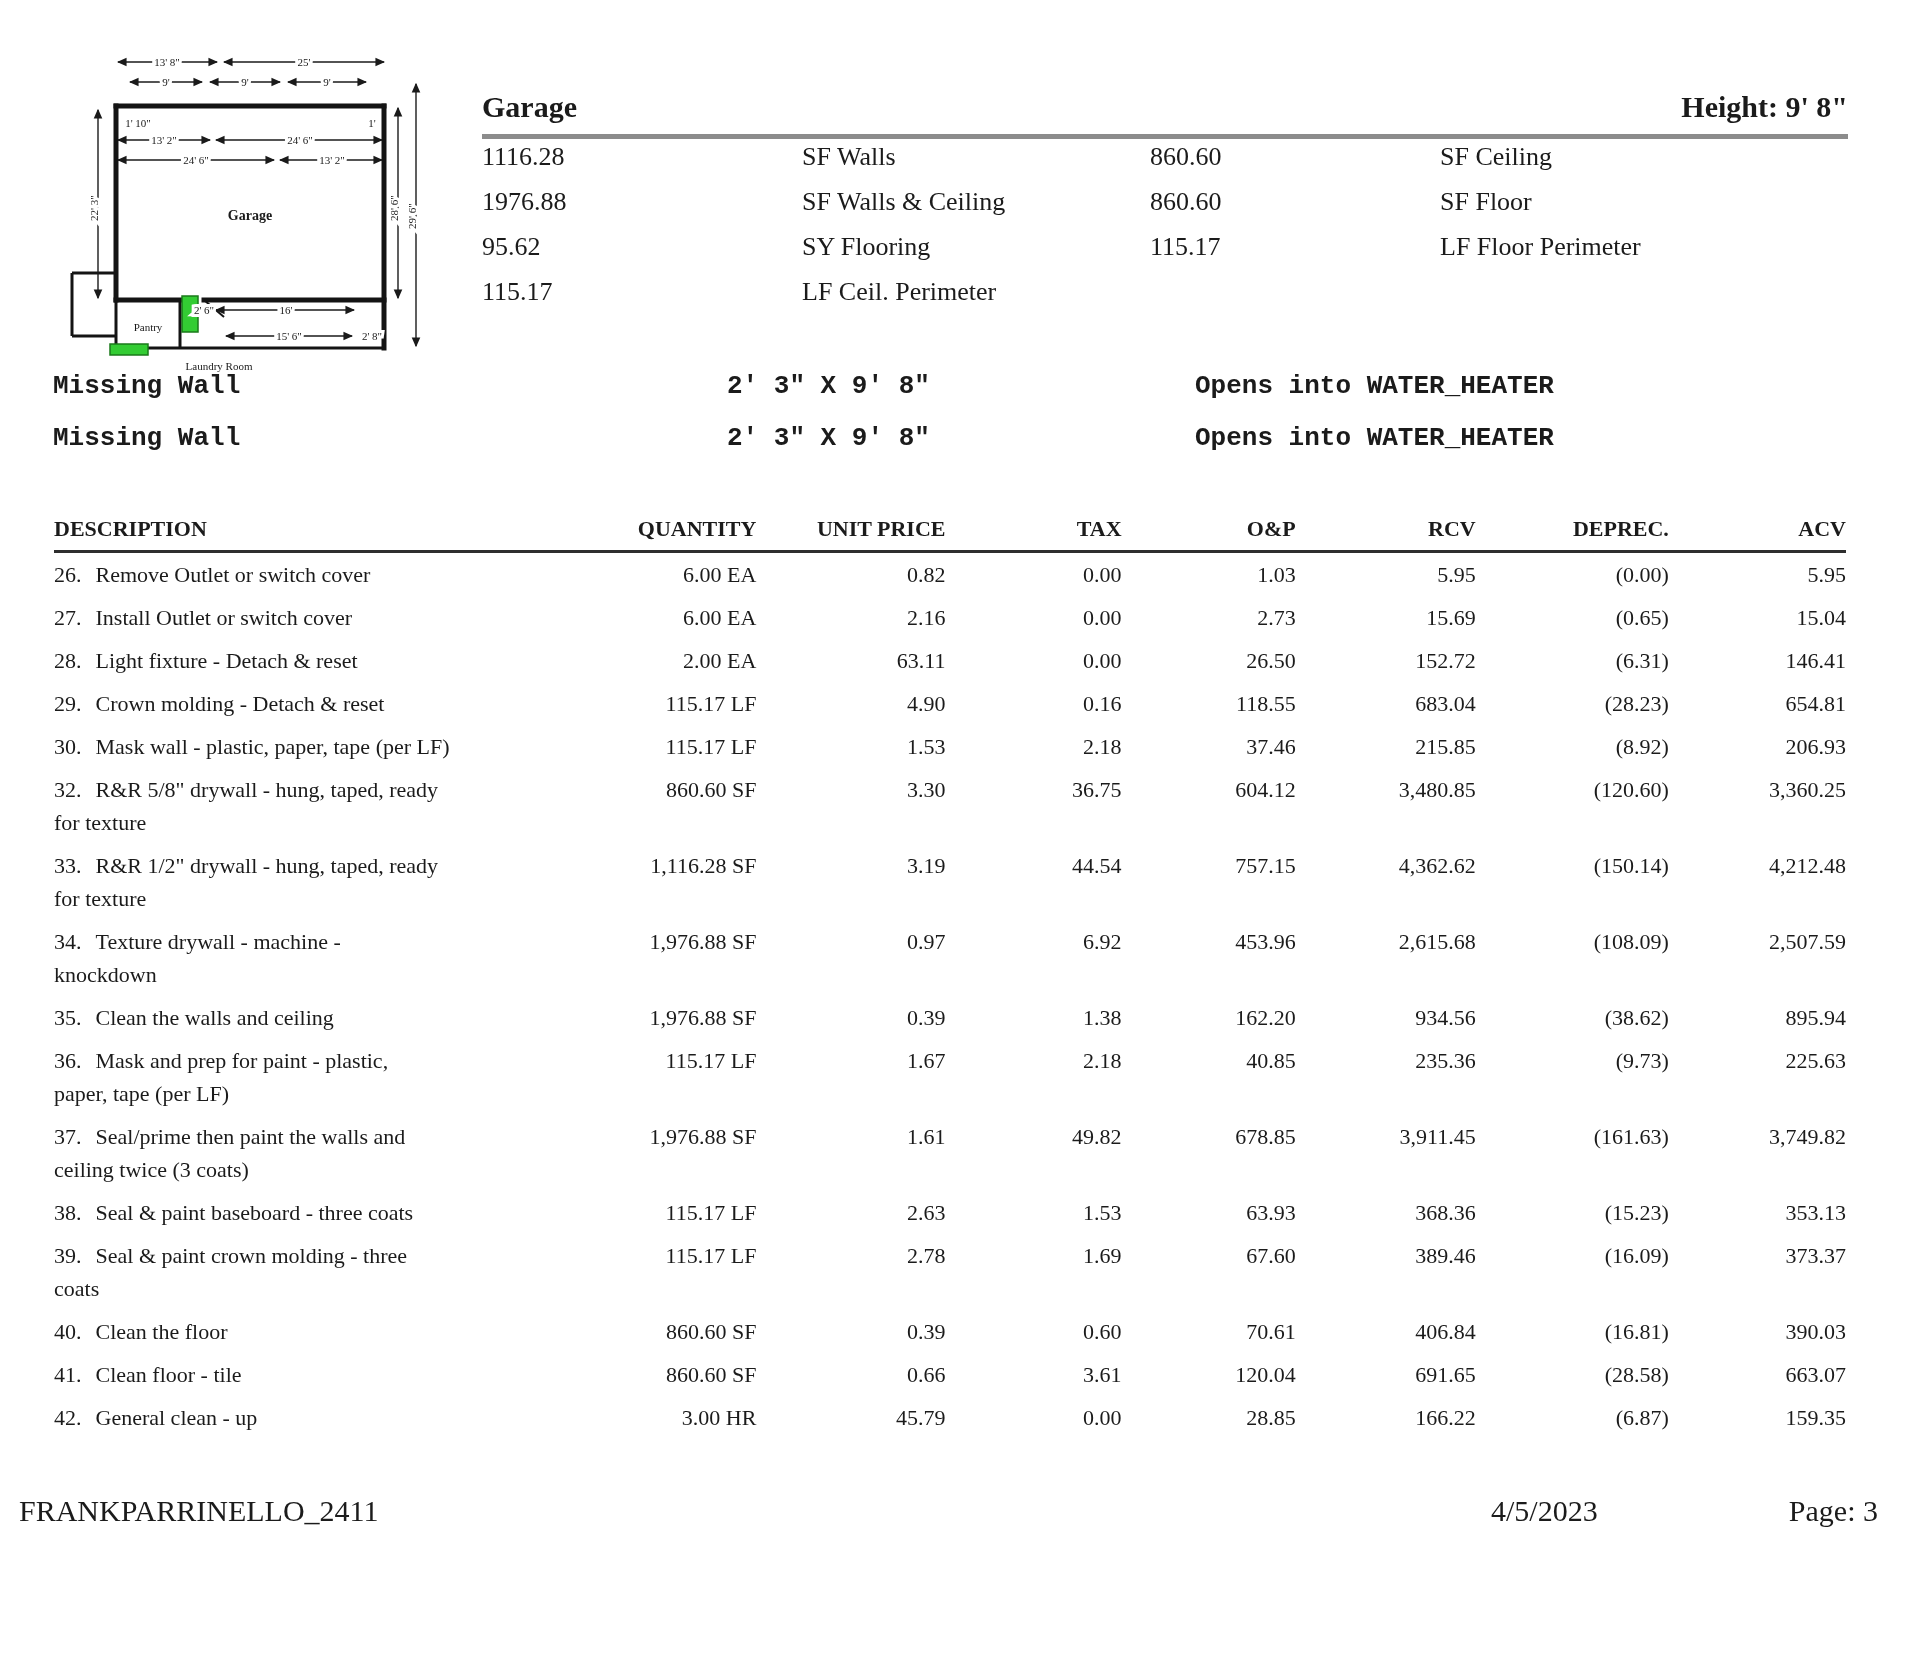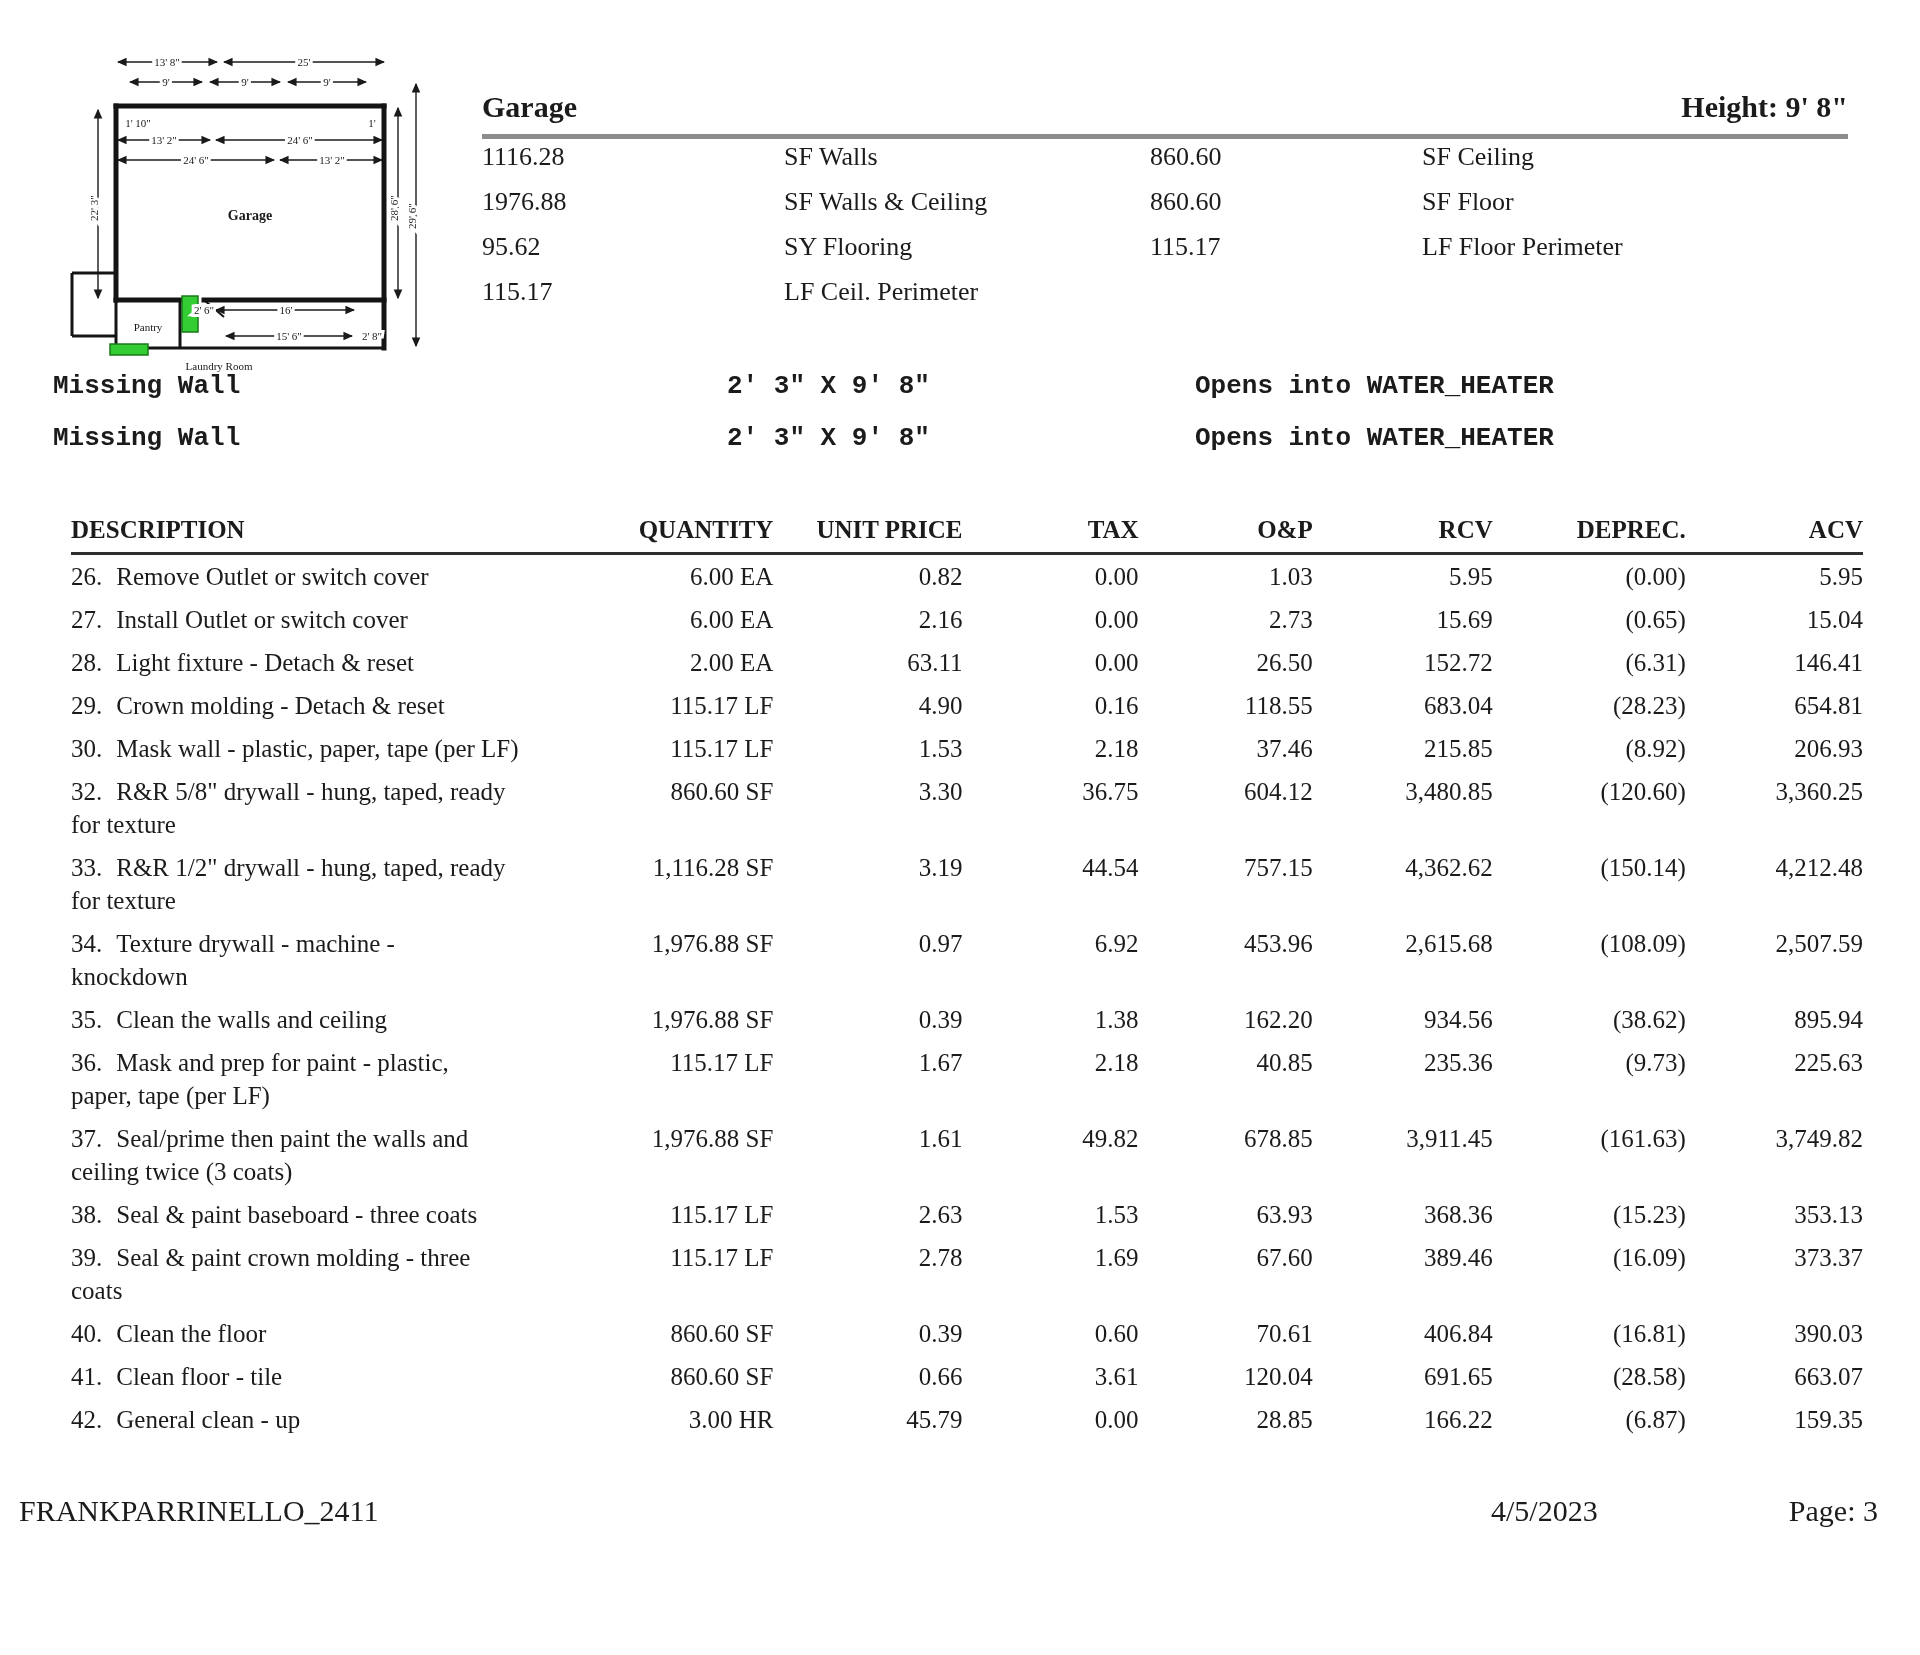--- a/index.html
+++ b/index.html
@@ -21,29 +21,29 @@
                justify-content:space-between;font-weight:bold;font-size:30px;}
   .header-rule{position:absolute;left:482px;top:134px;width:1366px;height:5px;background:#8c8c8c;}
 
   
   .meas{position:absolute;top:134px;font-size:26px;}
   .meas-left{left:482px;}
   .meas-right{left:1150px;}
   .m-row{display:flex;height:45px;align-items:center;}
   .meas-left .m-val{display:inline-block;width:296px;text-align:left;}
   .meas-right .m-val{display:inline-block;width:266px;}
-  .m-lbl{margin-left:6px;}
+  .m-lbl{margin-left:24px;}
 
   
   .missing-walls{position:absolute;left:53px;top:360px;width:1792px;font-weight:bold;font-size:26px;font-family:Liberation Mono, monospace;}
   .mw-row{display:grid;grid-template-columns:674px 468px 1fr;height:52px;align-items:center;}
 
   
-  .items{position:absolute;left:71px;top:512px;width:1792px;border-collapse:collapse;
-         table-layout:fixed;font-size:25px;}
+  .items{position:absolute;left:54px;top:512px;width:1792px;border-collapse:collapse;
+         table-layout:fixed;font-size:22px;}
   .items th{font-weight:bold;text-align:right;vertical-align:bottom;
             padding:4px 0 8px 0;border-bottom:3px solid #2e2e2e;}
   .items th.desc{text-align:left;}
   .items td{text-align:right;vertical-align:top;padding:5px 0;line-height:33px;}
   .items td.desc{text-align:left;white-space:pre-wrap;}
   .items .num{margin-right:14px;}
 
   
   .footer{position:absolute;left:0;top:1494px;width:1920px;height:40px;font-size:30px;}
   .footer .f-id{position:absolute;left:19px;}

